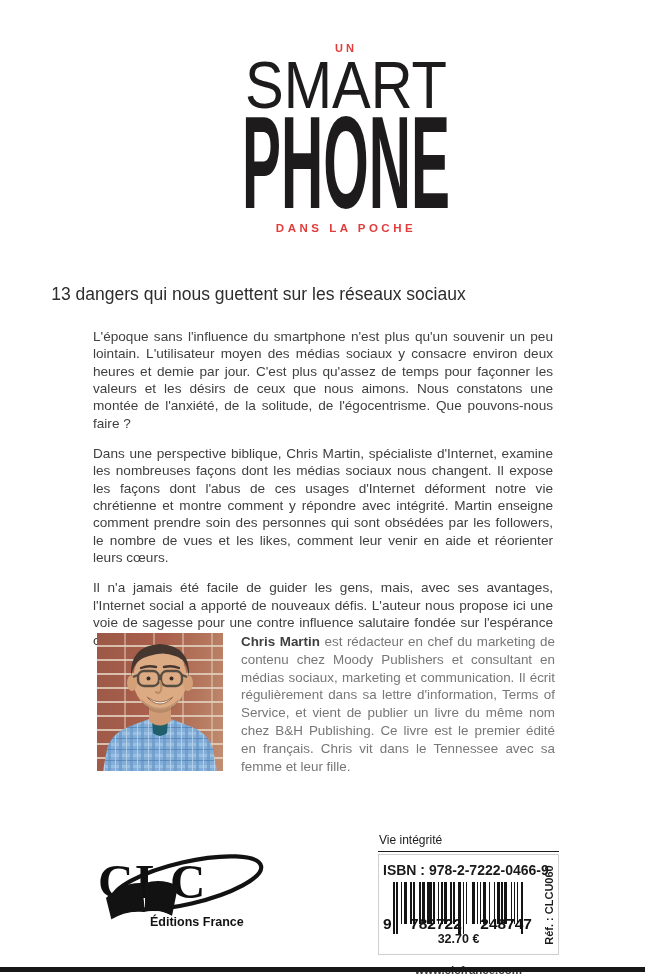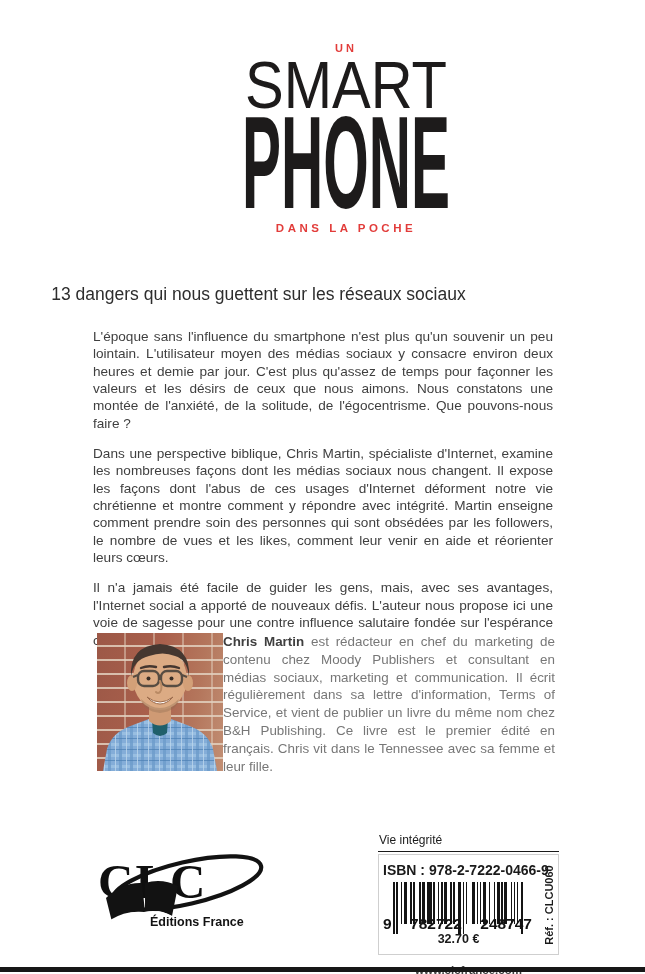--- a/index.html
+++ b/index.html
@@ -27,21 +27,21 @@
   }
   
   .body-copy{
     position:absolute;top:328px;left:93px;width:460px;
     font-size:13.6px;line-height:17.35px;color:#3f3f3f;text-align:justify;
   }
   .body-copy p{margin:0 0 13px 0;}
   .body-copy .it{margin-top:32px;}
   
   .bio{
-    position:absolute;top:633px;left:97px;width:458px;display:flex;gap:0;
+    position:absolute;top:633px;left:97px;width:458px;display:flex;gap:18px;
   }
   .photo{
     position:relative;flex:none;width:126px;height:138px;overflow:hidden;
     background:
       repeating-linear-gradient(0deg, rgba(0,0,0,0) 0 12px, rgba(226,208,190,.85) 12px 14px),
       repeating-linear-gradient(90deg, rgba(0,0,0,0) 0 27px, rgba(226,208,190,.5) 27px 29px),
       linear-gradient(100deg,#9c5847 0%,#aa604c 45%,#b4765c 75%,#c28f74 100%);
   }
   .photo svg{position:absolute;inset:0;}
   .bio-text{

